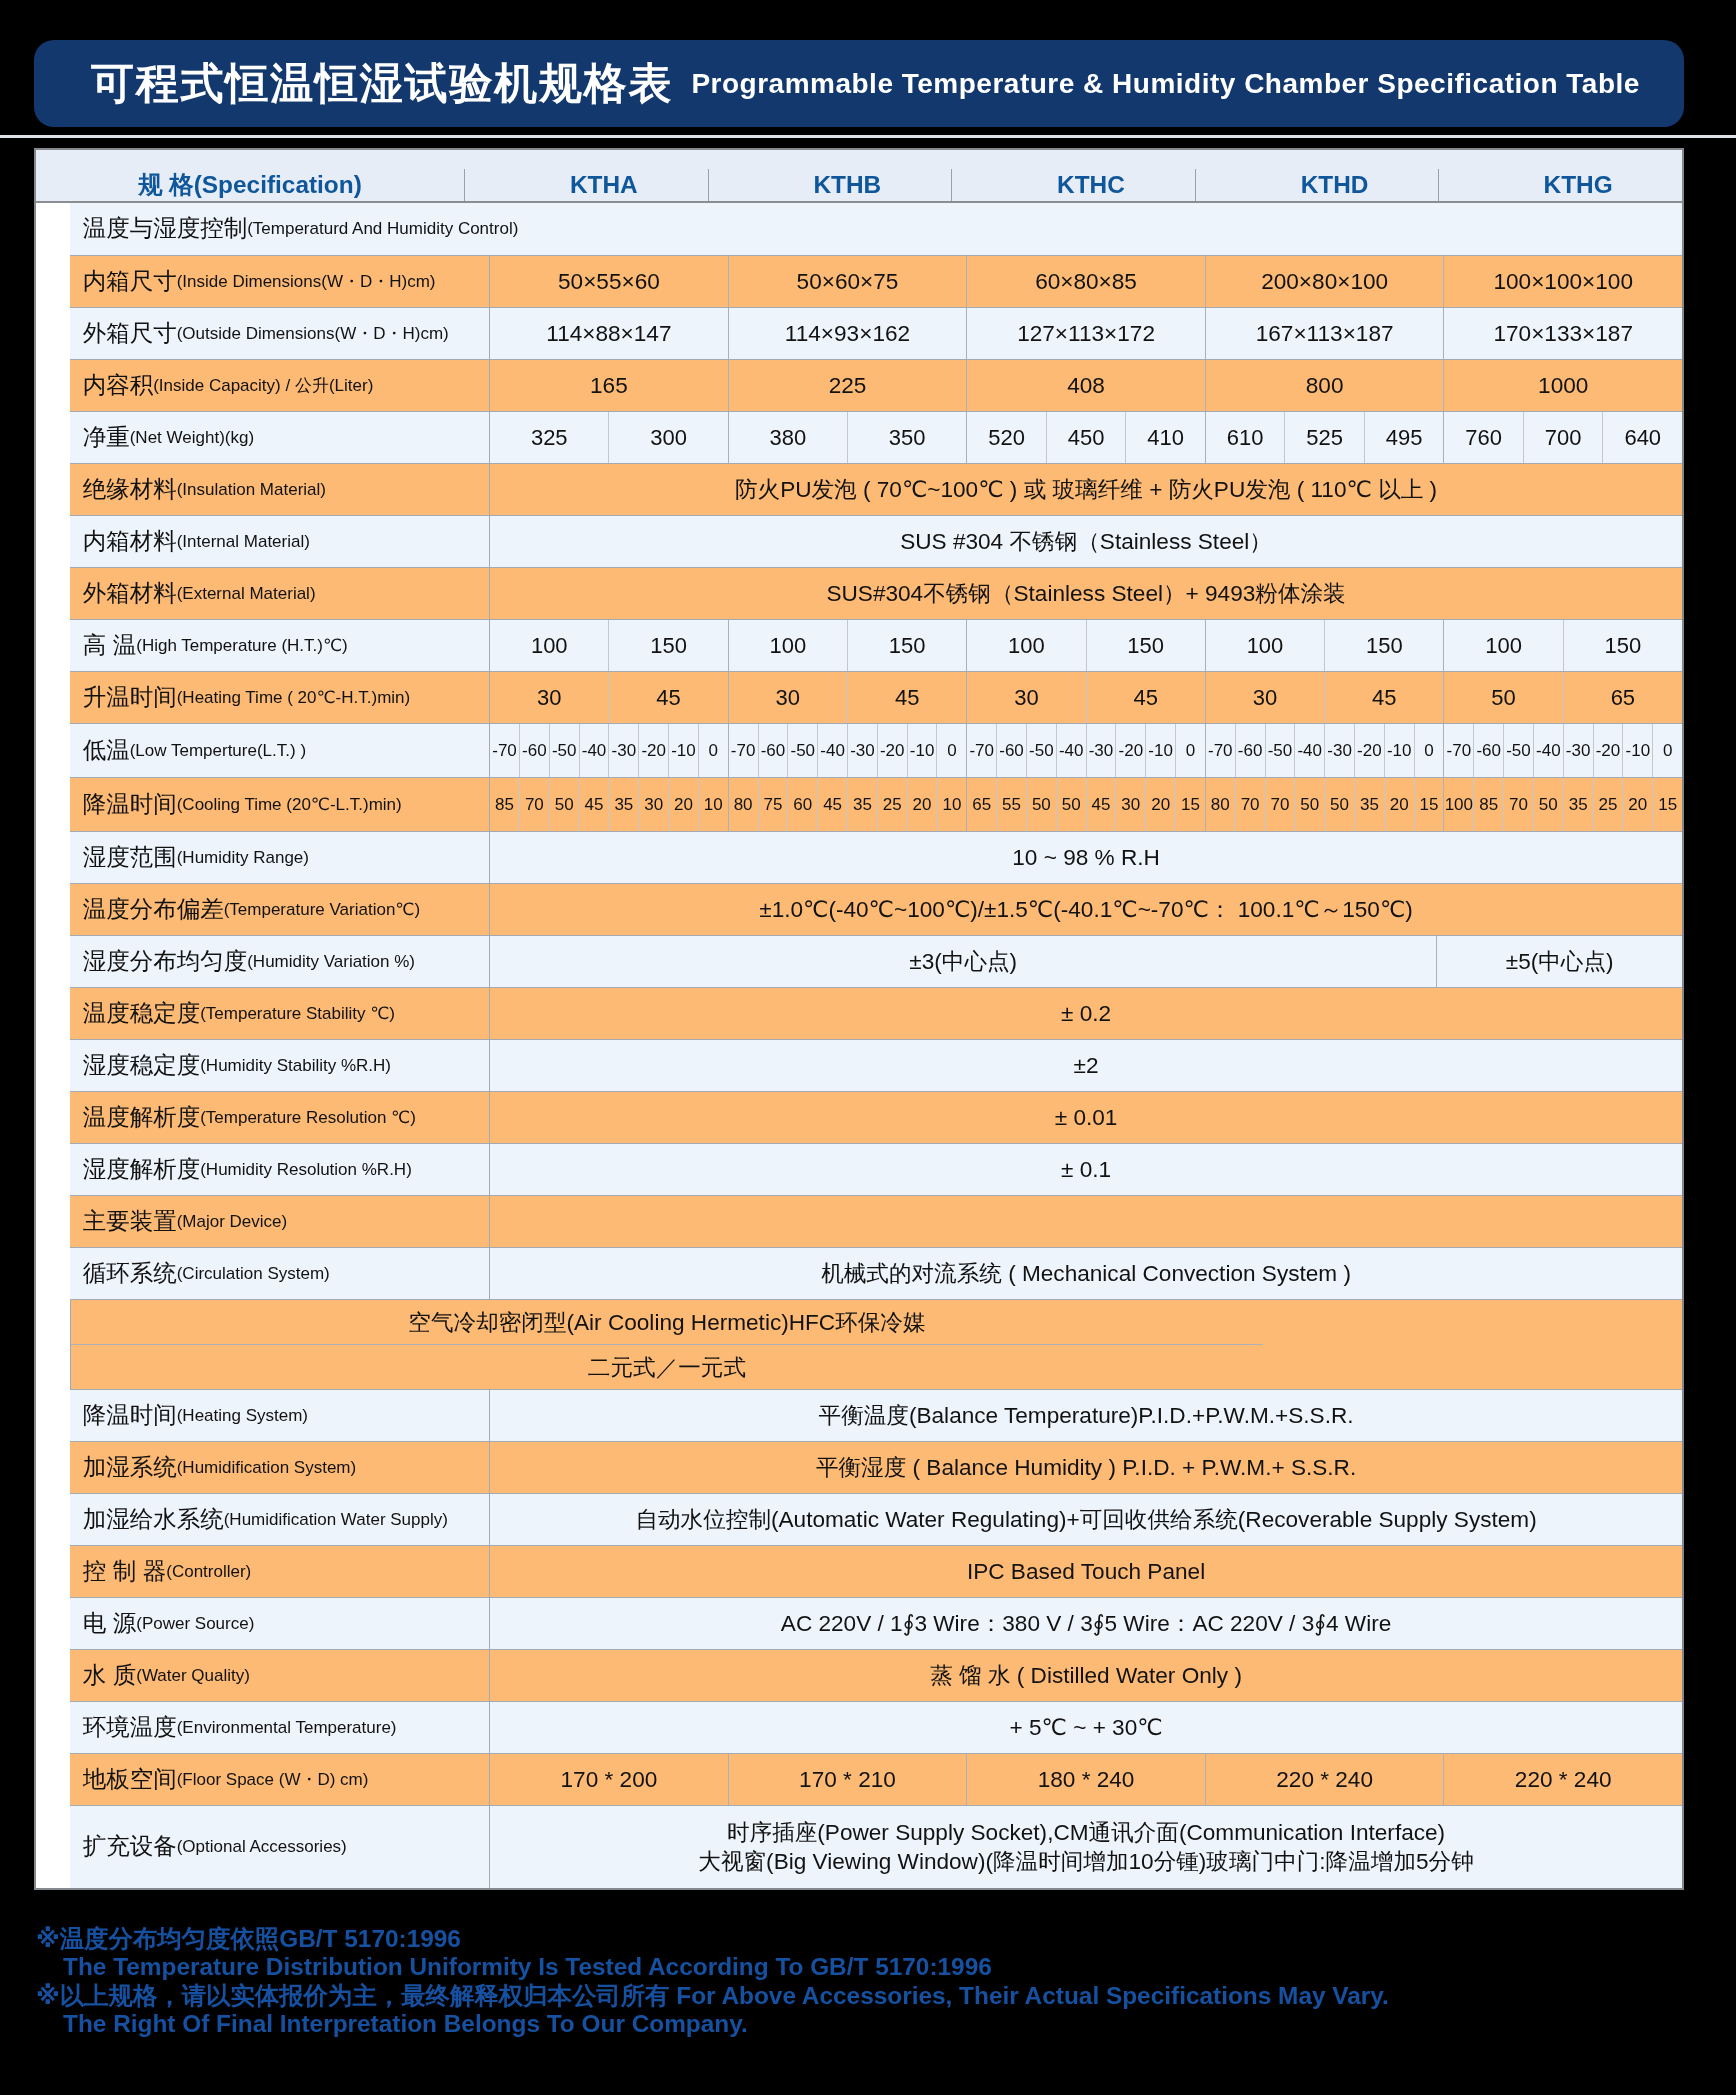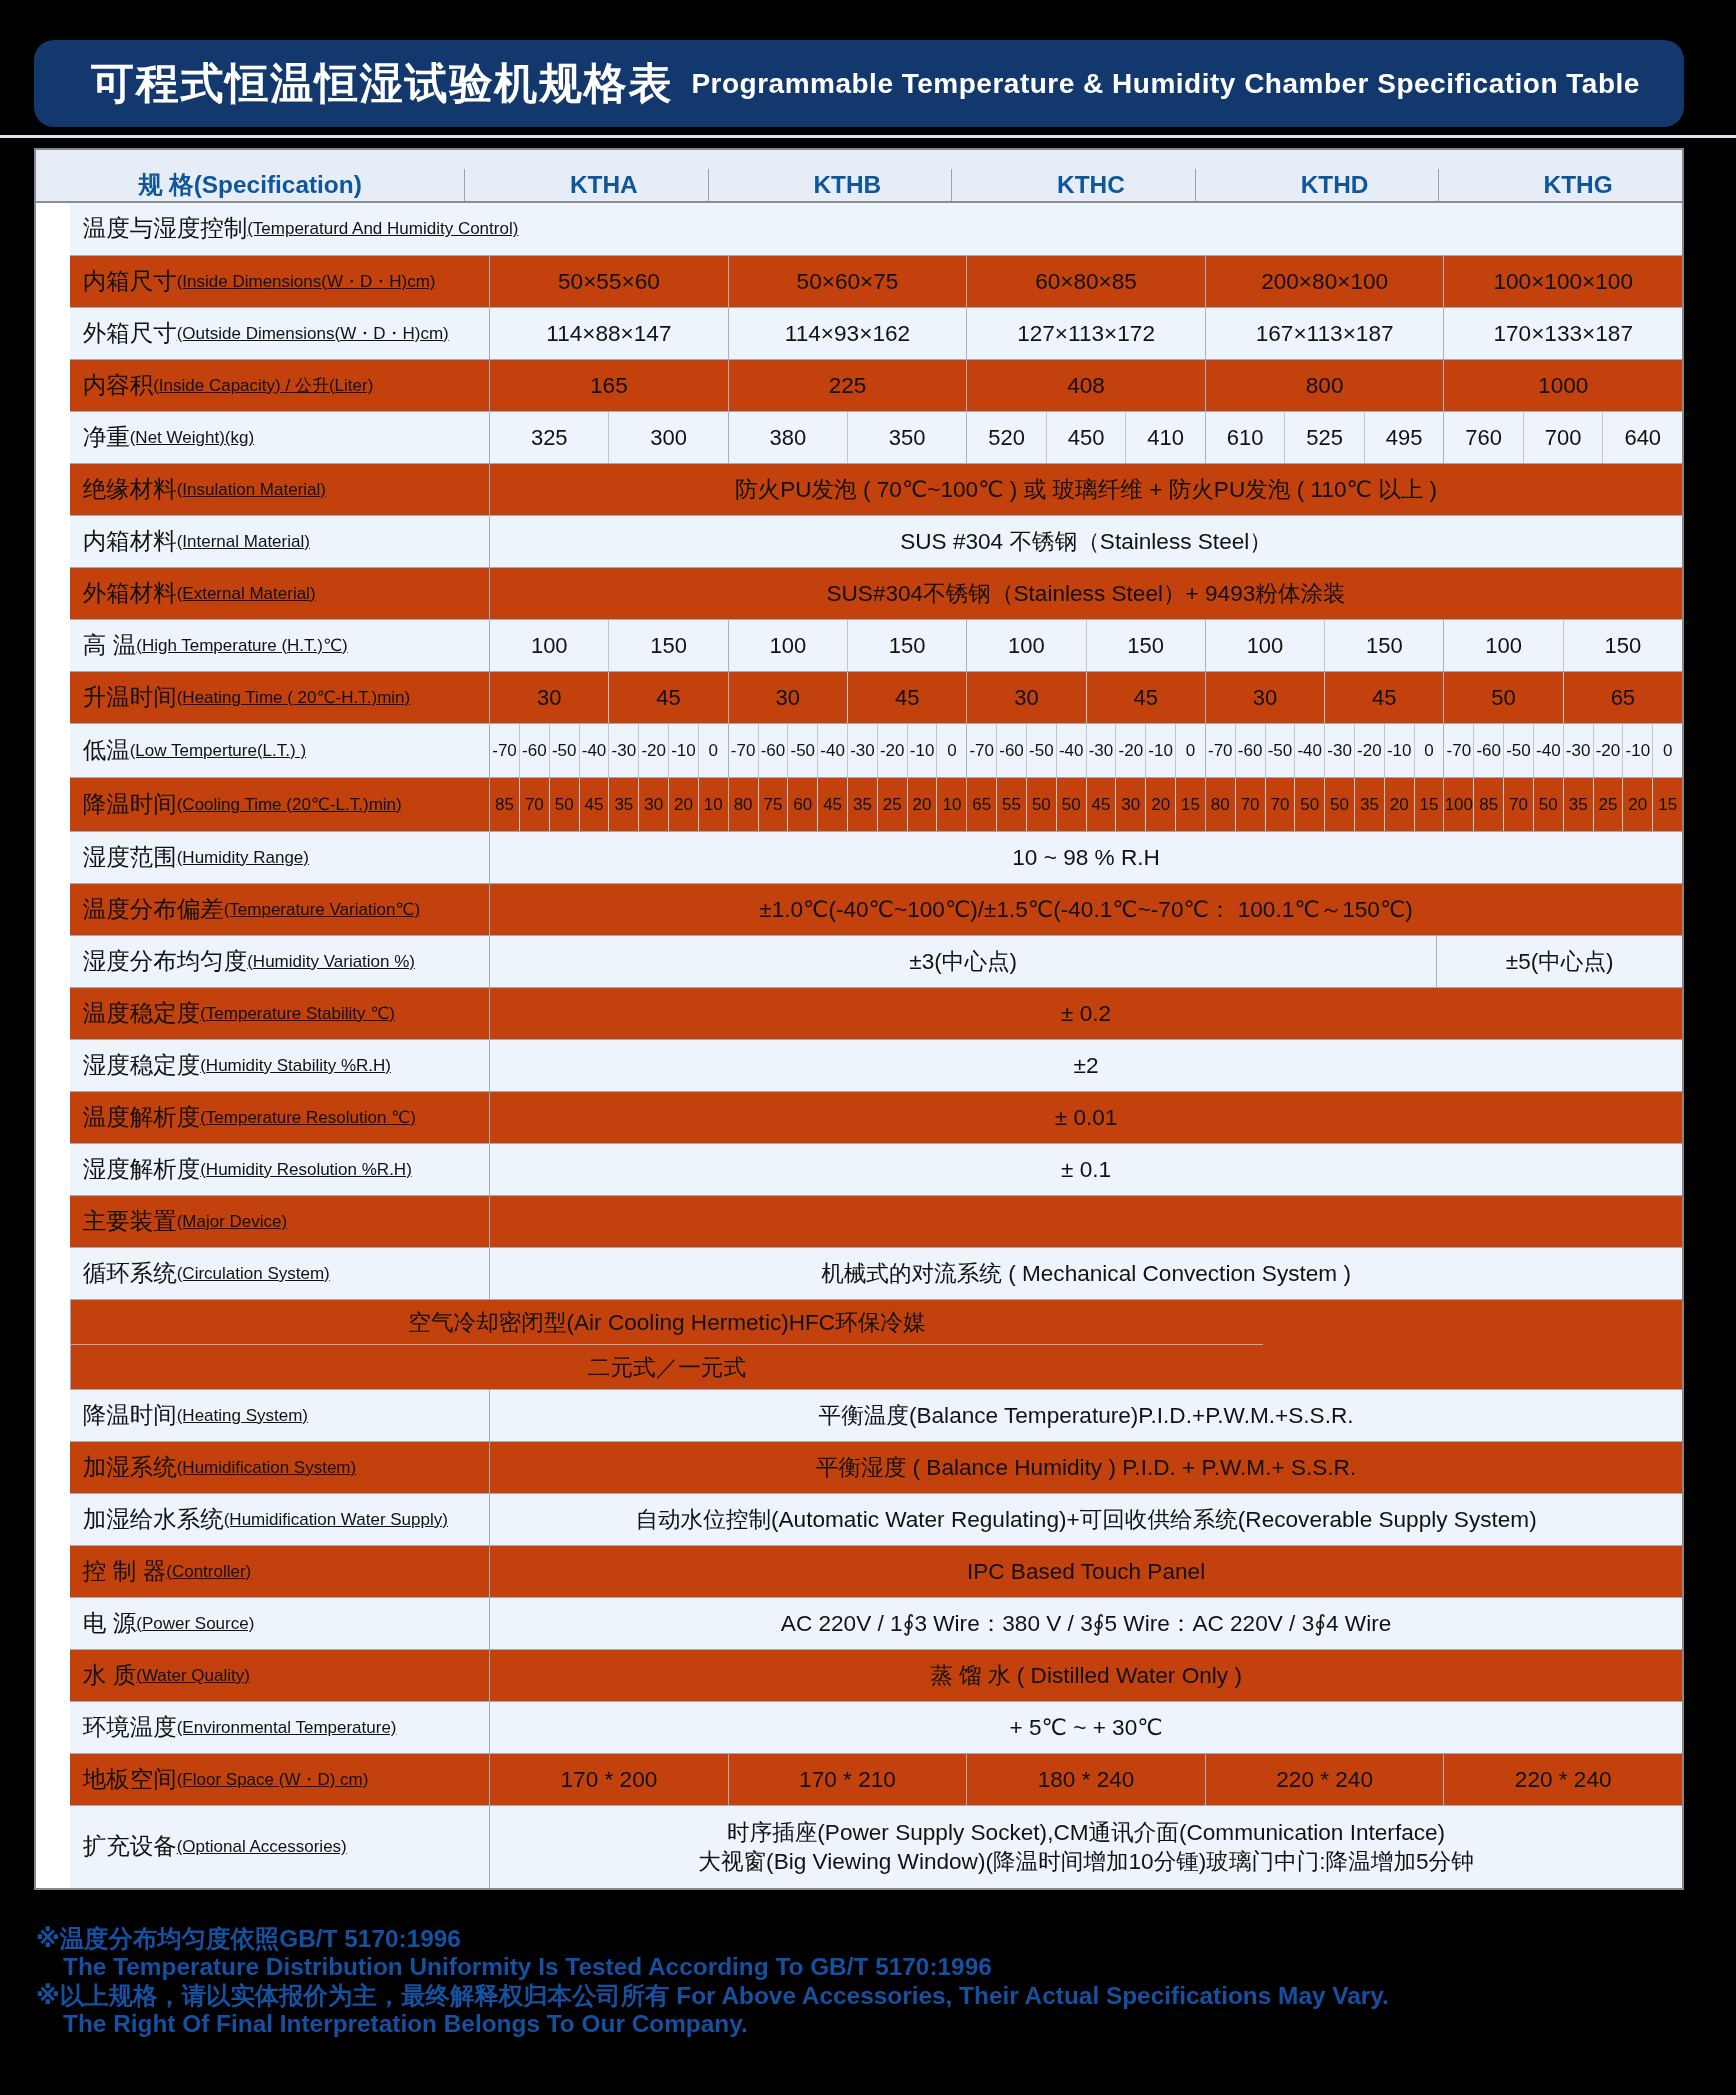--- a/index.html
+++ b/index.html
@@ -26,26 +26,26 @@
   .hrow { display:flex; min-height:42px; background:#e6edf6; border-bottom:2.7px solid #8a8e93; }
   .hcell { display:flex; align-items:center; justify-content:center;
     color:var(--head-fg,#0f579a); font-size:24.4px; font-weight:bold;margin-top:19px; }
   .hcell + .hcell { border-left:1.8px solid #9aa1a8;padding-left:35px; }
   .w-label { width:26%; }
   .w-model { width:14.8%; }
 
   .row { display:flex; min-height:52px;margin-left:34px; }
   .row + .row { border-top:1.8px solid #a3aab1; }
   .stripe { background:var(--stripe,#eef4fb); }
-  .plain  { background:#c2410c; }
+  .plain  { background:#fdba74; }
 
   .label-cell { width:26%; display:flex; align-items:center; flex-wrap:wrap;
     padding:5.4px 3.6px 5.4px 12.7px; line-height:1.15; }
   .label-zh { font-size:23.5px; }
-  .label-en { font-size:17px;text-decoration:underline; }
+  .label-en { font-size:17px; }
   .sec .label-cell { width:100%; }
 
   .varea { width:74%; display:flex; align-items:stretch; border-left:1.8px solid #a3aab1; }
   .cell { flex:1; display:flex; align-items:center; justify-content:center;
     text-align:center; font-size:22.6px; padding:3.6px 5.4px; line-height:1.3; }
   .cell + .cell, .group + .group { border-left:1.8px solid #aab1b8; }
   .group { flex:1; display:flex; }
   .sub { flex:1; display:flex; align-items:center; justify-content:center;
     font-size:22px; text-align:center; }
   .sub + .sub { border-left:0.9px solid #c2c8ce; }

